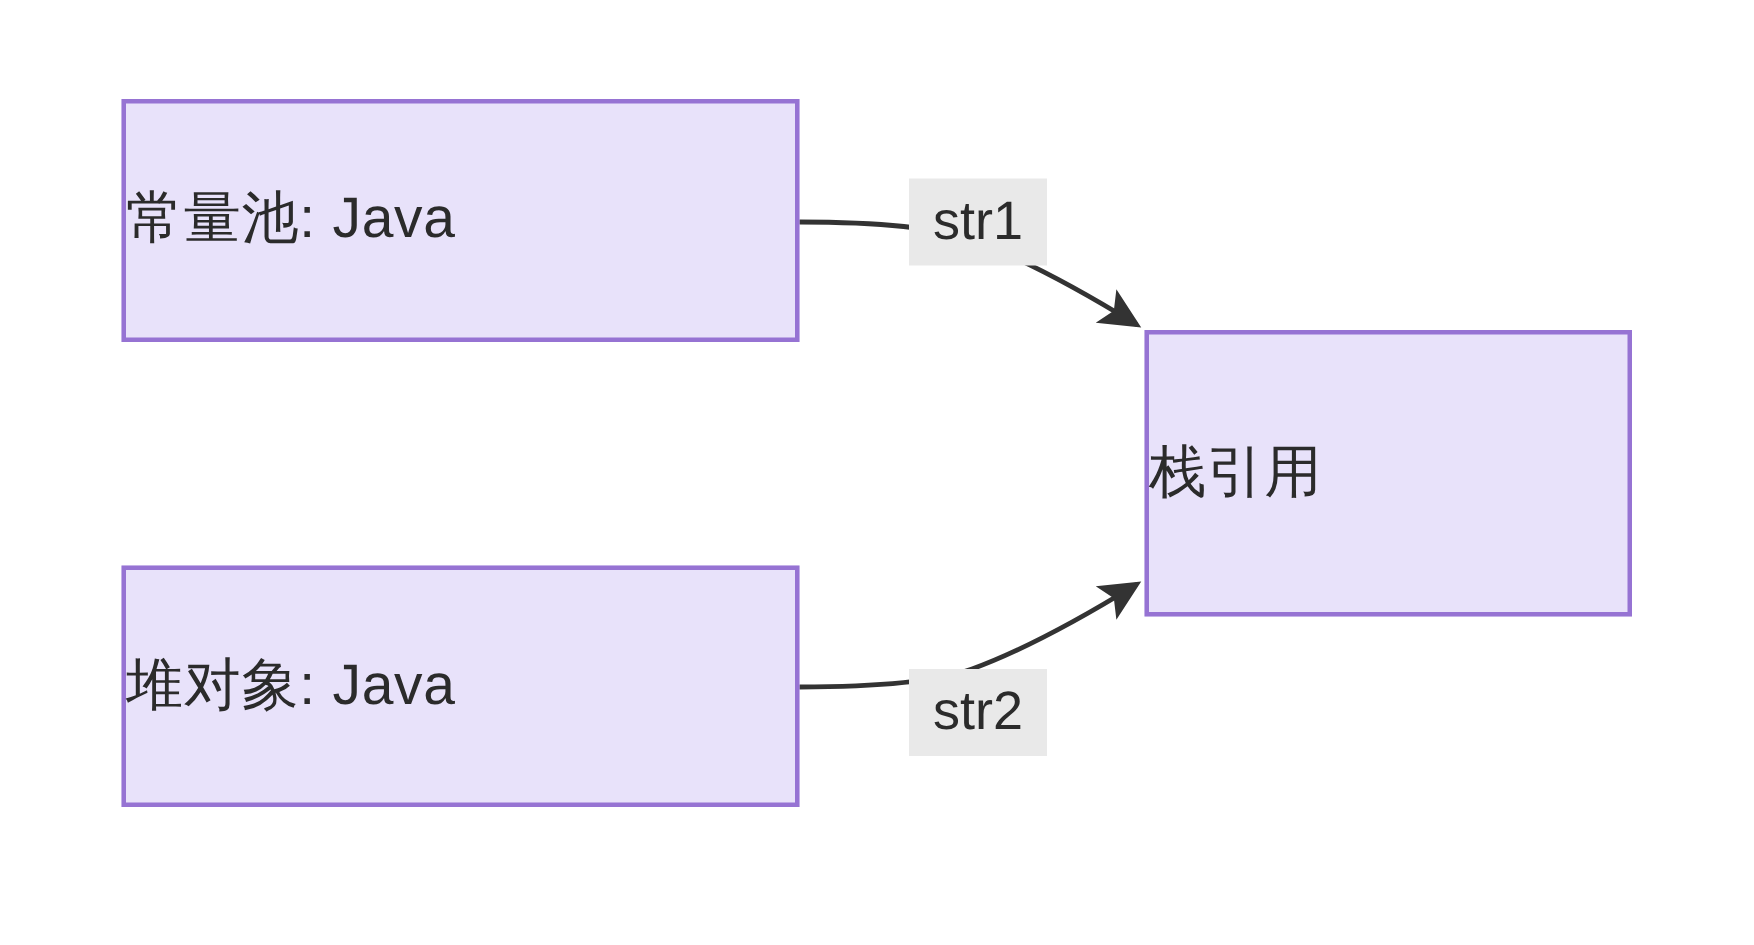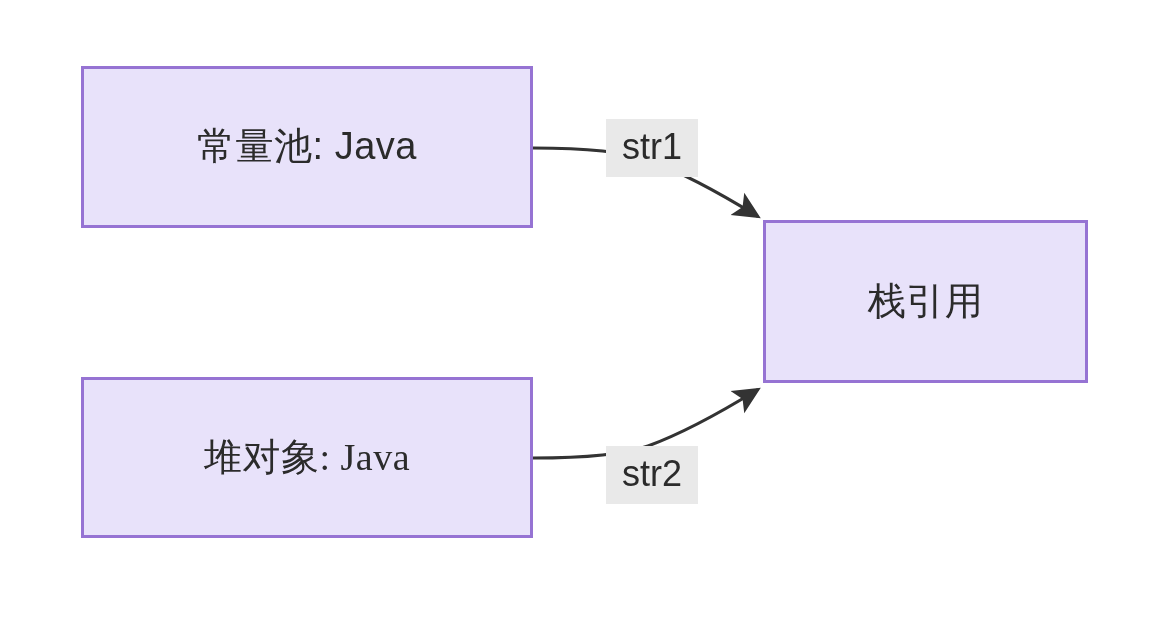--- a/index.html
+++ b/index.html
@@ -29,48 +29,46 @@
     width: 1169px;
     height: 630px;
   }
   .node-box {
     position: absolute;
     box-sizing: border-box;
     background: #e8e2fa;
     border: 3px solid #9673d3;
     display: flex;
     align-items: center;
-    justify-content: center;
   }
   .node-label {
     color: #2b2b2b;
     font-size: 38px;
     line-height: 1.15;
     letter-spacing: 0.5px;
     white-space: nowrap;
     text-align: center;
   }
   #node-constant-pool {
     left: 81px;
     top: 66px;
     width: 452px;
     height: 162px;
   }
   #node-heap-object {
     left: 81px;
     top: 377px;
     width: 452px;
     height: 161px;
-    font-family: Liberation Serif, serif;
   }
   #node-stack-reference {
     left: 763px;
     top: 220px;
     width: 325px;
-    height: 163px;
+    height: 191px;
   }
   .edge-label {
     position: absolute;
     background: #e9e9e9;
     color: #2b2b2b;
     font-size: 36px;
     line-height: 1;
     padding: 10px 4px 12px 4px;
     white-space: nowrap;
   }

